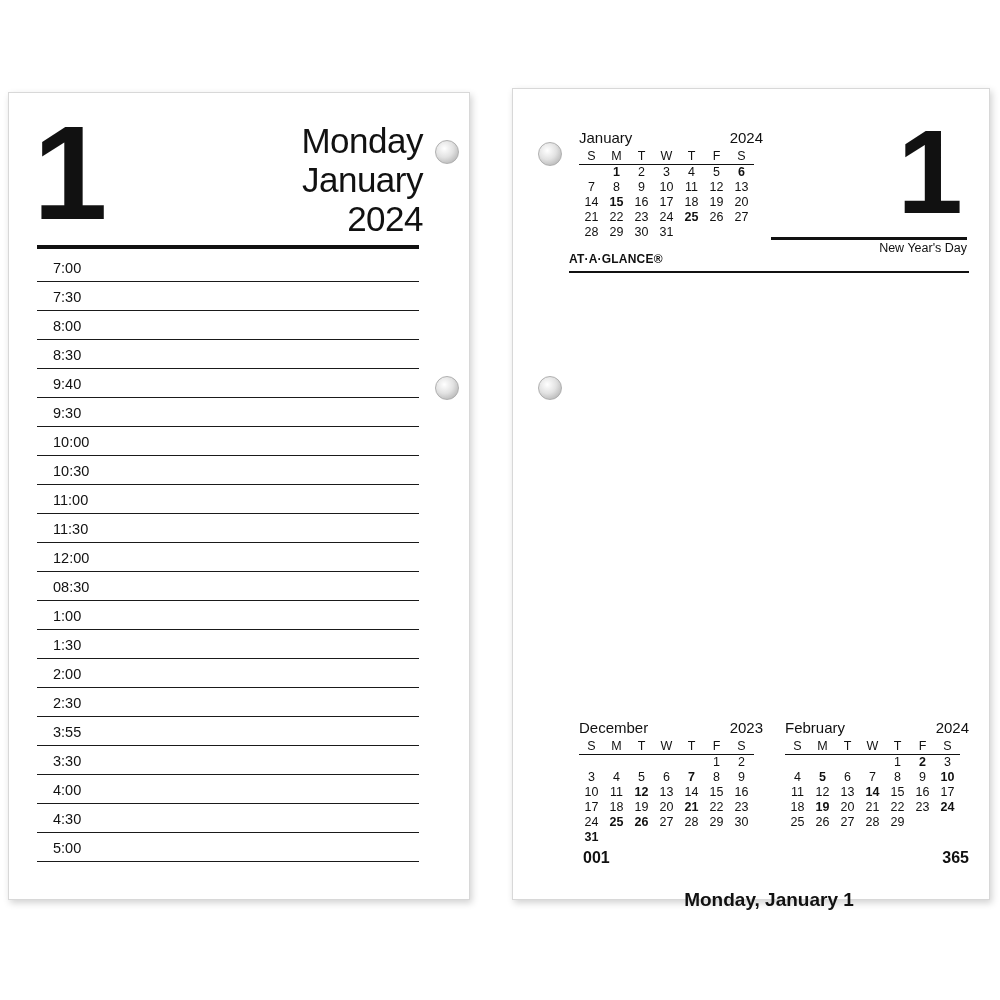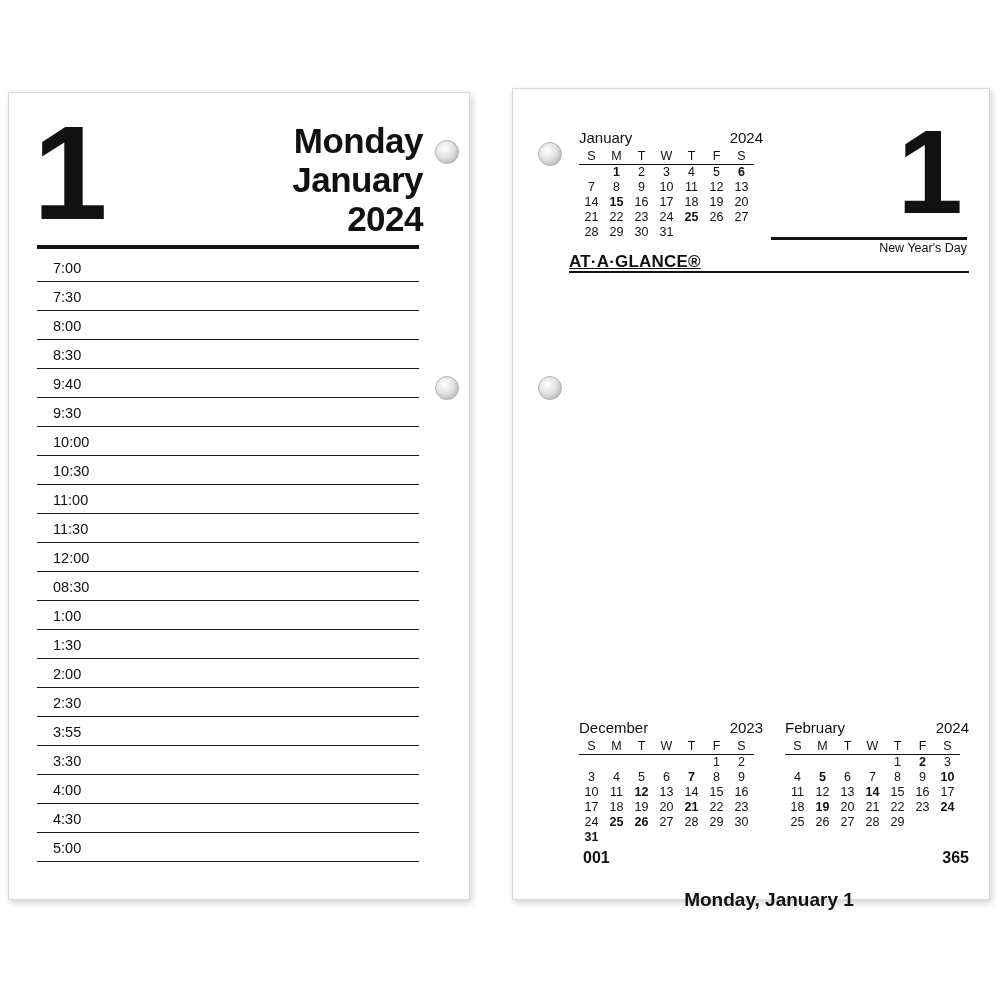--- a/index.html
+++ b/index.html
@@ -75,21 +75,21 @@
   .head-right {
     position: absolute;
     right: 46px;
     top: 28px;
     text-align: right;
     color: #111111;
   }
   .head-right div {
     font-size: 35px;
     line-height: 39px;
-    font-weight: bold;
+    font-weight: normal;
     letter-spacing: -0.5px;
   }
 
   .rule-thick {
     position: absolute;
     left: 28px;
     top: 152px;
     width: 382px;
     height: 4px;
     background: #111111;
@@ -183,25 +183,24 @@
     left: 56px;
     top: 182px;
     width: 400px;
     height: 1.5px;
     background: #111111;
   }
   .brand {
     position: absolute;
     left: 56px;
     top: 163px;
-    font-size: 17px;
+    font-size: 12px;
     font-weight: bold;
     letter-spacing: 0.2px;
     color: #111111;
-    text-decoration: underline;
   }
 
   .footer {
     position: absolute;
     left: 56px;
     top: 760px;
     width: 400px;
     height: 22px;
   }
   .footer .fnum {

